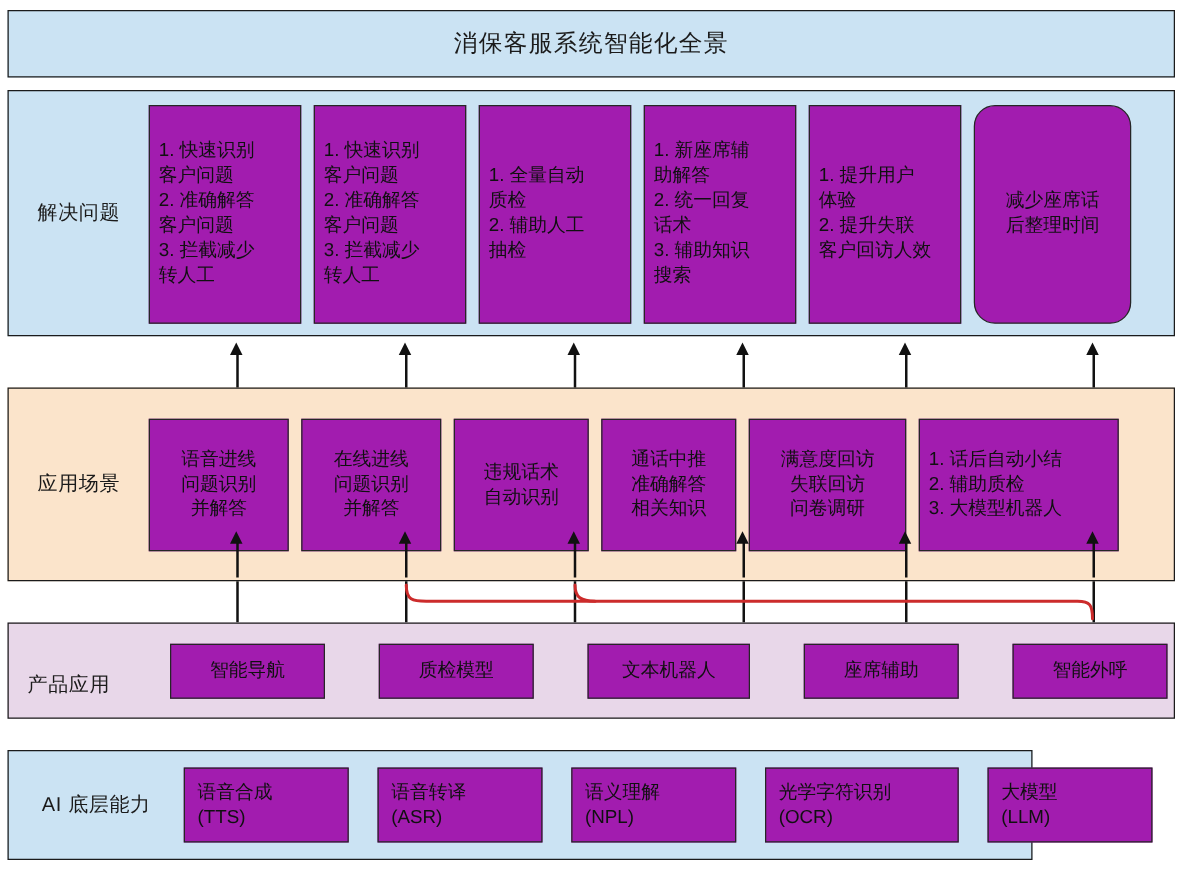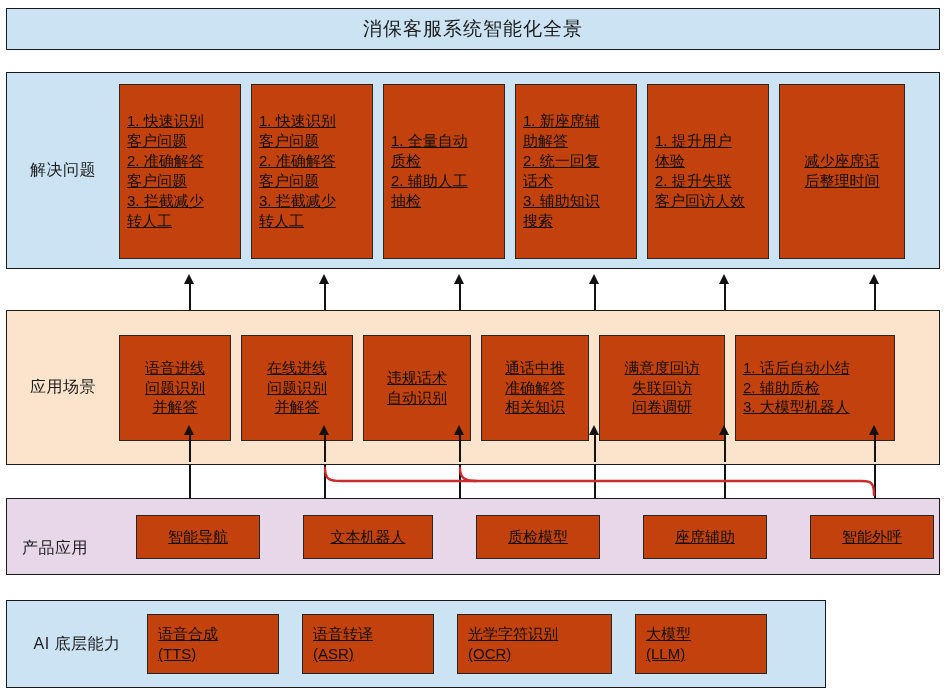--- a/index.html
+++ b/index.html
@@ -29,23 +29,23 @@
   .title-text{
     width:100%;text-align:center;font-size:19px;letter-spacing:1px;
   }
 
   .boxes{
     flex:1 1 auto;display:flex;align-items:stretch;justify-content:flex-start;
     height:100%;box-sizing:border-box;
   }
 
   .cell{
-    background:#c2410c;border:1.4px solid #262626;box-sizing:border-box;
+    background:#a21caf;border:1.4px solid #262626;box-sizing:border-box;
     display:flex;flex-direction:column;justify-content:center;
-    font-size:15px;line-height:1.33;color:#101010;text-decoration:underline;
+    font-size:15px;line-height:1.33;color:#101010;
   }
   .cell .ln{display:block;white-space:pre;}
   .cell.numbered{ text-align:left; }
   .cell.centered{ text-align:center; }
   .cell.padded{padding:6px 7px;}
 
   
   .band-problem{left:6px;top:72px;width:934px;height:197px;}
   .band-problem .band-label{width:112px;}
   .r1 .cell{margin-right:10px;}
@@ -86,21 +86,21 @@
   .band-ai .band-label{width:140px;font-size:16px;}
   .r4{align-items:center;}
   .r4 .cell{margin-right:23px;height:60px;padding:6px 10px;text-align:left;}
   .r4 .c0{width:132px;}
   .r4 .c1{width:132px;}
   .r4 .c2{width:132px;}
   .r4 .c3{width:155px;}
   .r4 .c4{width:132px;margin-right:0;}
 
   
-  .band-title{left:6px;top:8px;width:934px;height:42px;}
+  .band-title{left:6px;top:8px;width:934px;height:54px;}
 
   
   .conn{position:absolute;background:#111;width:1.6px;}
   .arrowhead{
     position:absolute;width:0;height:0;
     border-left:5.5px solid transparent;border-right:5.5px solid transparent;
     border-bottom:10px solid #111;
   }
   .redpath{position:absolute;left:0;top:0;pointer-events:none;}
 </style>
@@ -163,21 +163,21 @@
           <span class="ln">话术</span>
           <span class="ln">3. 辅助知识</span>
           <span class="ln">搜索</span>
         </div>
       <div class="cell padded numbered c4" style="text-align: left;">
           <span class="ln">1. 提升用户</span>
           <span class="ln">体验</span>
           <span class="ln">2. 提升失联</span>
           <span class="ln">客户回访人效</span>
         </div>
-      <div class="cell padded centered c5" style="text-align: center;">
+      <div class="cell padded centered c5" style="text-align: center; border-radius: 17px;">
           <span class="ln">减少座席话</span>
           <span class="ln">后整理时间</span>
         </div>
     </div>
   </div>
 
   <div class="band band-scenario">
     <div class="band-label">应用场景</div>
     <div class="boxes r2">
       <div class="cell padded centered c0" style="text-align: center;">
@@ -236,25 +236,25 @@
     <path d="M325,468 C325,480 330,481 341,481 L862,481 C872,481 874,484 874,495" fill="none" stroke="#cc2b2b" stroke-width="2.4" stroke-linecap="round"></path>
     <path d="M460,468 C460,478 465,481 476,481" fill="none" stroke="#cc2b2b" stroke-width="2.4" stroke-linecap="round"></path>
   </svg>
 
   <div class="band band-product">
     <div class="band-label">产品应用</div>
     <div class="boxes r3">
       <div class="cell centered c0" style="text-align: center;">
           <span class="ln">智能导航</span>
         </div>
+      <div class="cell centered c2" style="text-align: center;">
+          <span class="ln">质检模型</span>
+        </div>
       <div class="cell centered c1" style="text-align: center;">
           <span class="ln">文本机器人</span>
-        </div>
-      <div class="cell centered c2" style="text-align: center;">
-          <span class="ln">质检模型</span>
         </div>
       <div class="cell centered c3" style="text-align: center;">
           <span class="ln">座席辅助</span>
         </div>
       <div class="cell centered c4" style="text-align: center;">
           <span class="ln">智能外呼</span>
         </div>
       <div class="cell centered c5" style="text-align: center;">
           <span class="ln">大模型应用</span>
         </div>
@@ -265,20 +265,24 @@
     <div class="band-label">AI 底层能力</div>
     <div class="boxes r4">
       <div class="cell c0" style="text-align: left;">
           <span class="ln">语音合成</span>
           <span class="ln">(TTS)</span>
         </div>
       <div class="cell c1" style="text-align: left;">
           <span class="ln">语音转译</span>
           <span class="ln">(ASR)</span>
         </div>
+      <div class="cell c2" style="text-align: left;">
+          <span class="ln">语义理解</span>
+          <span class="ln">(NPL)</span>
+        </div>
       <div class="cell c3" style="text-align: left;">
           <span class="ln">光学字符识别</span>
           <span class="ln">(OCR)</span>
         </div>
       <div class="cell c4" style="text-align: left;">
           <span class="ln">大模型</span>
           <span class="ln">(LLM)</span>
         </div>
     </div>
   </div>

